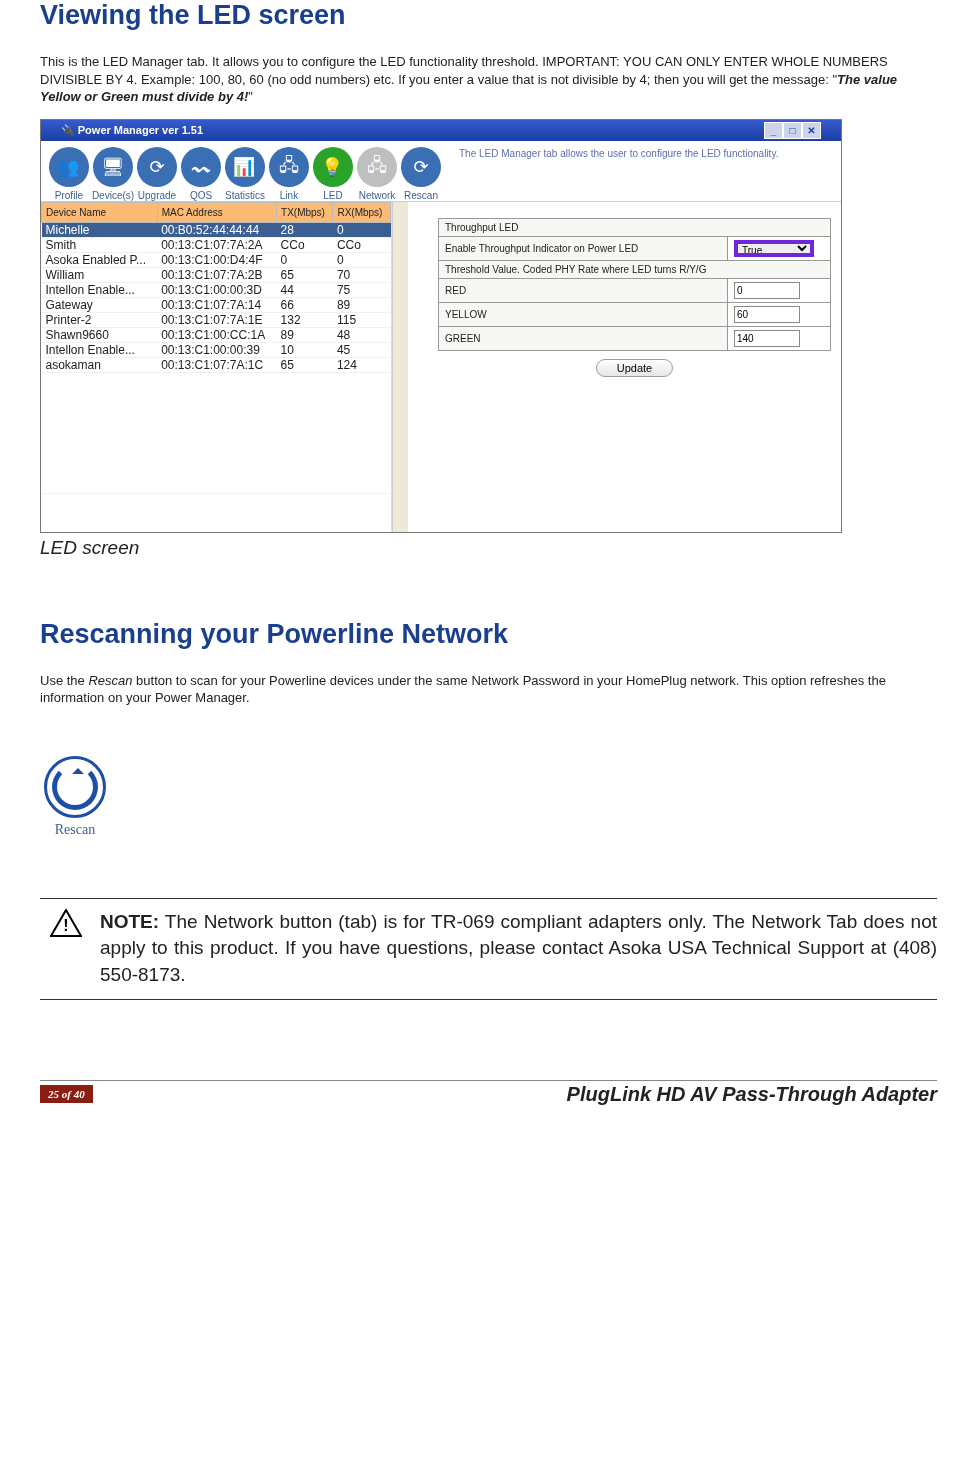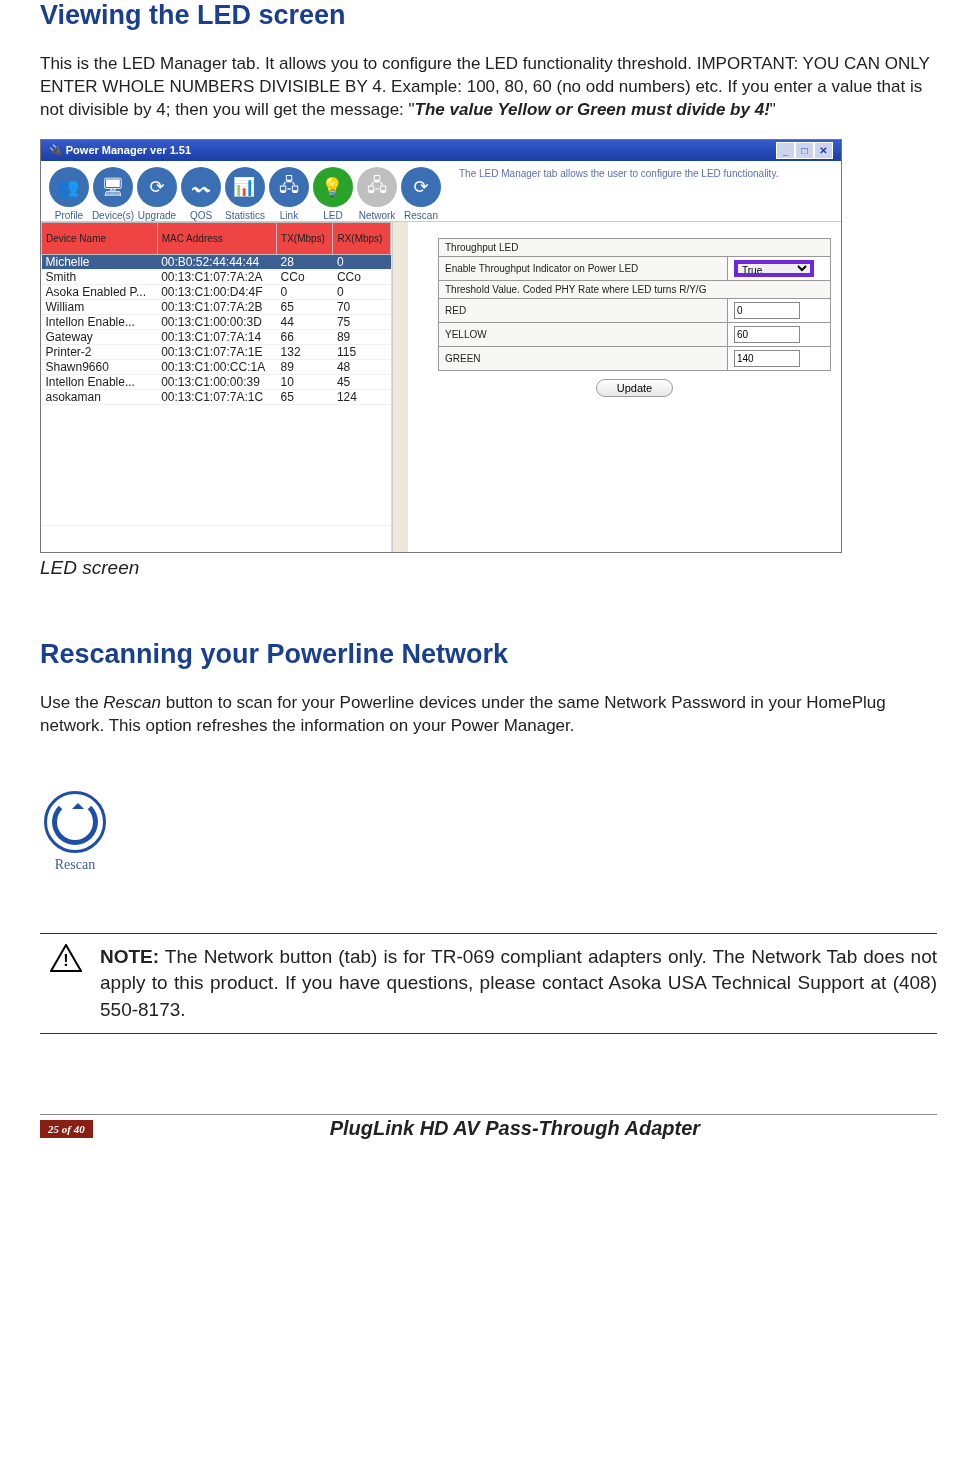--- a/index.html
+++ b/index.html
@@ -1,39 +1,39 @@
 <!DOCTYPE html>
 <html><head>
 <meta charset="utf-8">
 <style>
   html,body{margin:0;padding:0;background:#fff;color:#222;font-family:Verdana,Geneva,sans-serif}
   .page{width:977px;margin:0 auto;box-sizing:border-box;padding:0 40px 40px 40px}
   h2.sec{color:#1a3f8f;font-family:Verdana,Geneva,sans-serif;font-weight:bold;font-size:27px;margin:0 0 22px 0}
-  .para{font-family:Tahoma,Verdana,sans-serif;font-size:17px;line-height:1.35}
+  .para{font-family:Tahoma,Verdana,sans-serif;font-size:13px;line-height:1.35}
   .para b{font-family:"Trebuchet MS",Tahoma,sans-serif}
   .cap{font-style:italic;font-family:Tahoma,sans-serif;font-size:19px;margin-top:4px}
   .gap{height:60px}
   .gap2{height:36px}
 
   
   .shot{width:800px;border:1px solid #777;background:#fff;font-family:Tahoma,Arial,sans-serif;font-size:11px;color:#222}
-  .titlebar{background:linear-gradient(#355bcd,#1b3ea4);color:#fff;display:flex;align-items:center;justify-content:space-between;padding:2px 8px;font-size:11px;font-weight:bold}
+  .titlebar{background:linear-gradient(#355bcd,#1b3ea4);color:#fff;display:flex;align-items:center;justify-content:space-between;padding:2px 20px;font-size:11px;font-weight:bold}
   .titlebar .tbtns{display:flex;gap:0}
   .titlebar .tbtn{width:17px;height:15px;border:1px solid #fff;background:#ccd4ee;color:#1b3ea4;font-size:10px;display:flex;align-items:center;justify-content:center;font-weight:bold}
   .tabs{display:flex;align-items:flex-start;background:#fff;padding:6px 6px 0 6px;border-bottom:1px solid #ccc}
   .tab{width:44px;text-align:center;font-size:10px;color:#3b5f93}
   .tab .ic{width:40px;height:40px;border-radius:50%;margin:0 auto 3px;background:#3a6fb3;display:flex;align-items:center;justify-content:center;color:#fff;font-size:18px}
   .tab.act .ic{background:#2aa32a}
   .tab.grey .ic{background:#bfbfbf}
   .scan .ic{background:#3a6fb3}
   .sidehint{font-size:10px;color:#5c6fb0;flex:1;padding-left:16px;line-height:1.3}
   .work{display:flex;height:330px}
   .list{flex:0 0 350px;border-right:1px solid #ddd;overflow:hidden}
   .list table{border-collapse:collapse;width:100%;font-size:10px}
-  .list th{background:#ef4444;border:1px solid #bbb;padding:10px 4px;text-align:left;font-weight:normal;font-size:10px}
+  .list th{background:#fdba74;border:1px solid #bbb;padding:4px 4px;text-align:left;font-weight:normal;font-size:10px}
   .list td{padding:0 4px;border-bottom:1px solid #f0f0f0;font-size:12px;white-space:nowrap}
   tr.sel td{background:#3b5f93;color:#fff}
   .cfg{flex:1;padding:16px 10px 0 30px}
   .cfg table{border-collapse:collapse;width:100%}
   .cfg td{border:1px solid #999;padding:3px 6px;font-size:10px;background:#fff}
   .cfg td.hd{background:#f7f7f3}
   .cfg input[type=text]{width:60px;border:1px solid #888;font-size:10px;padding:0 2px;height:15px}
   .cfg select{font-size:10px;width:80px;border:4px solid #6d28d9;height:17px}
   .upd{margin-top:8px;text-align:center}
   .upd button{border:1px solid #9c9c9c;border-radius:12px;background:linear-gradient(#fff,#e6e6e6);font-size:11px;padding:2px 20px}
@@ -49,21 +49,21 @@
   hr.rule{border:none;border-top:1px solid #333;margin:0}
   .note{padding:10px 0 10px 60px;font-family:Tahoma,sans-serif;font-size:19px;line-height:1.4;text-align:justify}
   .warn{display:inline-block;width:32px;height:28px;position:absolute;margin-left:-50px}
   .warn svg{width:32px;height:28px}
 
   
   .foot{margin-top:80px}
   .foot hr{border:none;border-top:1px solid #888;margin:0 0 2px 0}
   .footrow{display:flex;align-items:center}
   .pgnum{background:#8a1e12;color:#fff;font-size:11px;font-style:italic;font-weight:bold;padding:3px 8px;font-family:Tahoma}
-  .prod{flex:1;text-align:center;font-family:"Trebuchet MS",Tahoma,sans-serif;font-weight:bold;font-style:italic;font-size:20px}
+  .prod{flex:1;text-align:right;font-family:"Trebuchet MS",Tahoma,sans-serif;font-weight:bold;font-style:italic;font-size:20px}
 </style>
 </head>
 <body>
 
 <div class="page">
 
   <h2 class="sec">Viewing the LED screen</h2>
 
   <p class="para">
     <span>This is the LED Manager tab. It allows you to configure the LED functionality threshold. IMPORTANT: YOU CAN ONLY ENTER WHOLE NUMBERS DIVISIBLE BY 4. Example: 100, 80, 60 (no odd numbers) etc. If you enter a value that is not divisible by 4; then you will get the message: "</span><b><i>The value Yellow or Green must divide by 4!</i></b><span>"</span>

